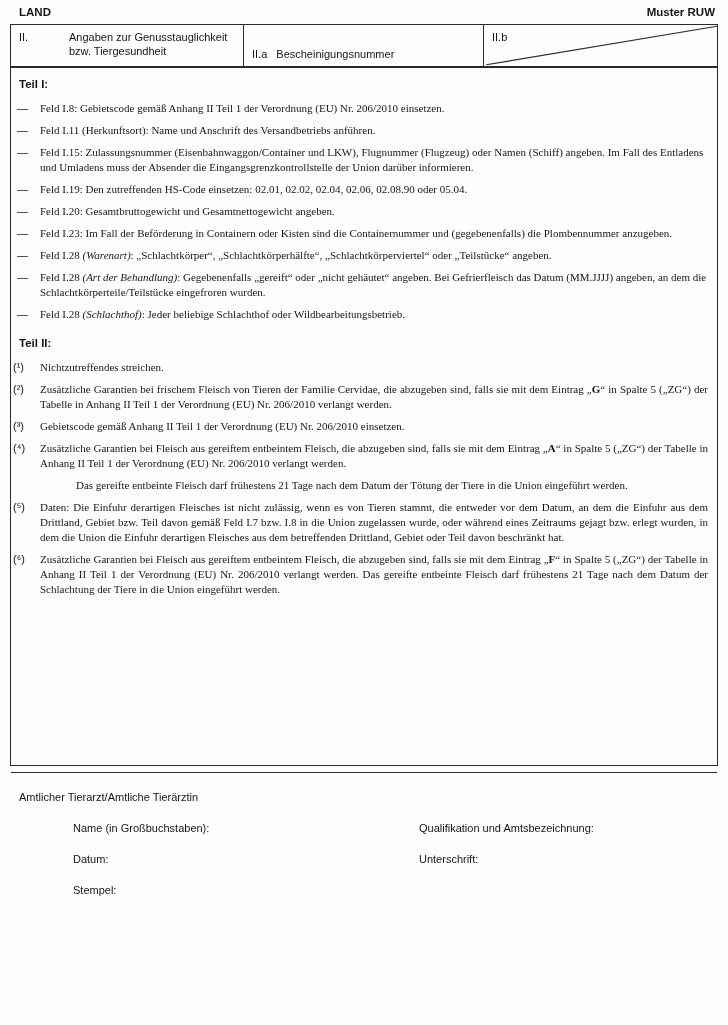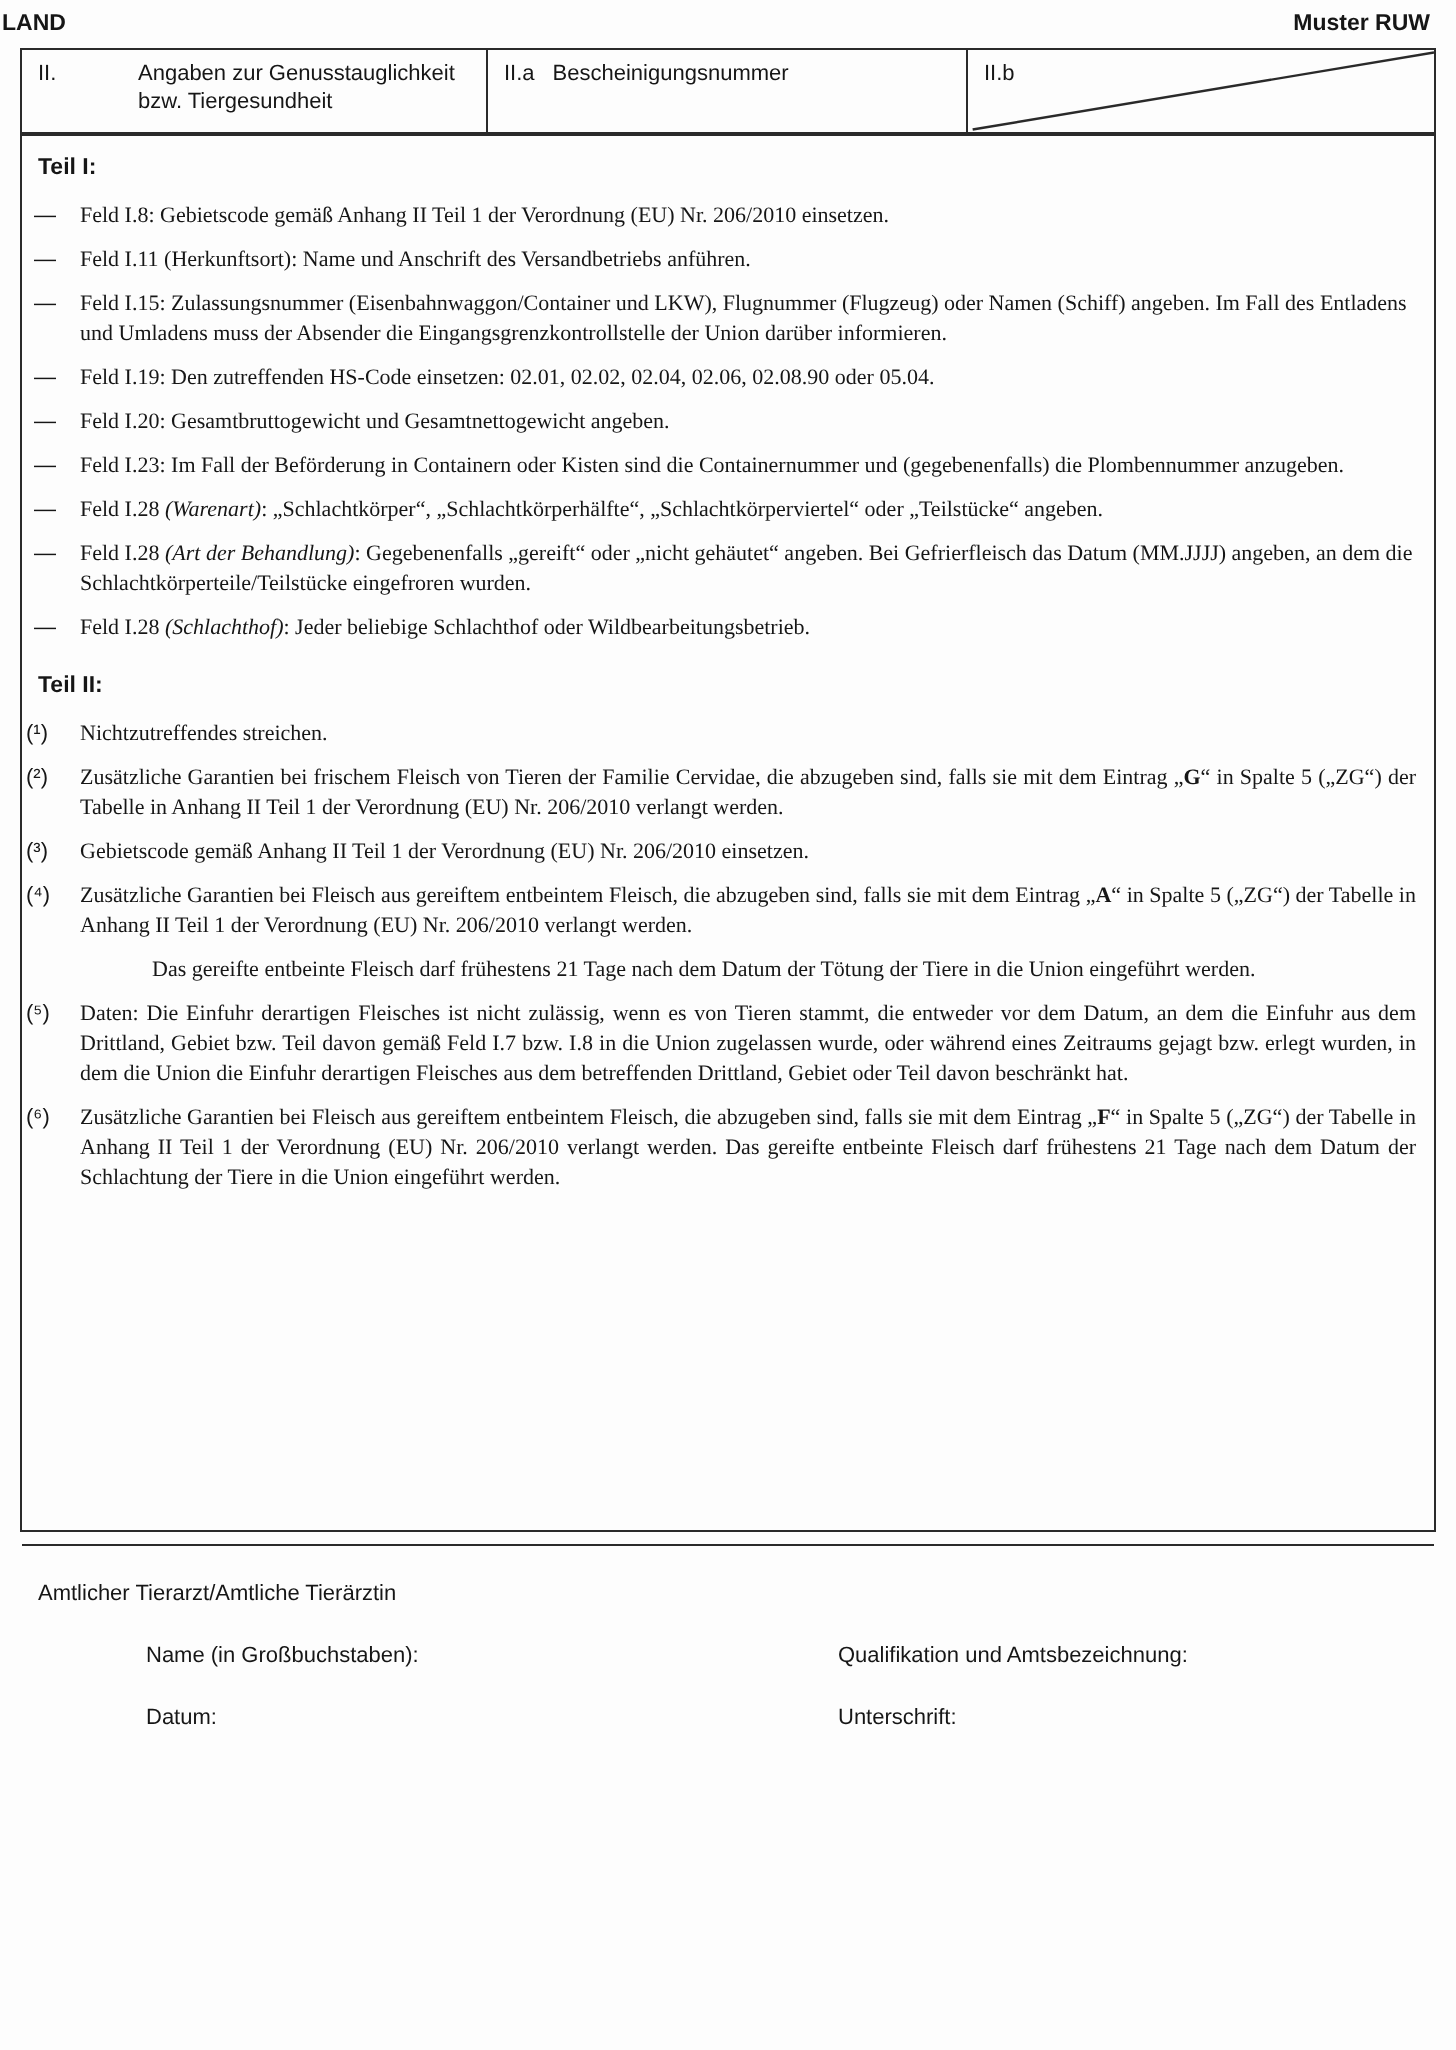--- a/index.html
+++ b/index.html
@@ -6,21 +6,21 @@
   html, body { width: 728px; height: 1025px; }
   body {
     position: relative;
     background: #fdfdfd;
     font-family: "Liberation Sans", "DejaVu Sans", sans-serif;
     color: #161616;
     overflow: hidden;
   }
   .page-header {
     position: absolute;
-    top: 5px; left: 1px; right: 13px;
+    top: 5px; left: 19px; right: 13px;
     display: flex;
     justify-content: space-between;
     font-weight: 700;
     font-size: 11.5px;
     line-height: 14px;
   }
   
   .id-table {
     position: absolute;
     top: 24px; left: 10px;
@@ -31,21 +31,21 @@
   }
   .id-cell {
     padding: 5px 8px;
     font-size: 11px;
     line-height: 14px;
   }
   .id-cell + .id-cell { border-left: 1.5px solid #2a2a2a; }
   .cell-1 { width: 232px; display: flex; }
   .cell-1 .cell-num { width: 50px; flex: none; }
   .cell-1 .cell-label { flex: 1; }
-  .cell-2 { width: 240px; display: flex; gap: 9px; }
+  .cell-2 { width: 240px; display: flex; gap: 9px; align-items: flex-end; }
   .cell-3 { flex: 1; position: relative; }
   .cell-3 .diag-svg { position: absolute; inset: 0; width: 100%; height: 100%; display: block; }
   .cell-3 .cell-num { position: relative; }
   
   .main-box {
     position: absolute;
     top: 67px; left: 10px;
     width: 708px; height: 699px;
     border: 1.5px solid #2a2a2a;
   }
@@ -215,16 +215,17 @@
     <div class="sig-heading">Amtlicher Tierarzt/Amtliche Tierärztin</div>
     <div class="sig-row">
       <span class="sig-left">Name (in Großbuchstaben):</span>
       <span class="sig-right">Qualifikation und Amtsbezeichnung:</span>
     </div>
     <div class="sig-row">
       <span class="sig-left">Datum:</span>
       <span class="sig-right">Unterschrift:</span>
     </div>
     <div class="sig-row">
+      <span class="sig-left">Stempel:</span>
       <span class="sig-right"></span>
     </div>
   </div>
 </div>
 
 </body></html>

